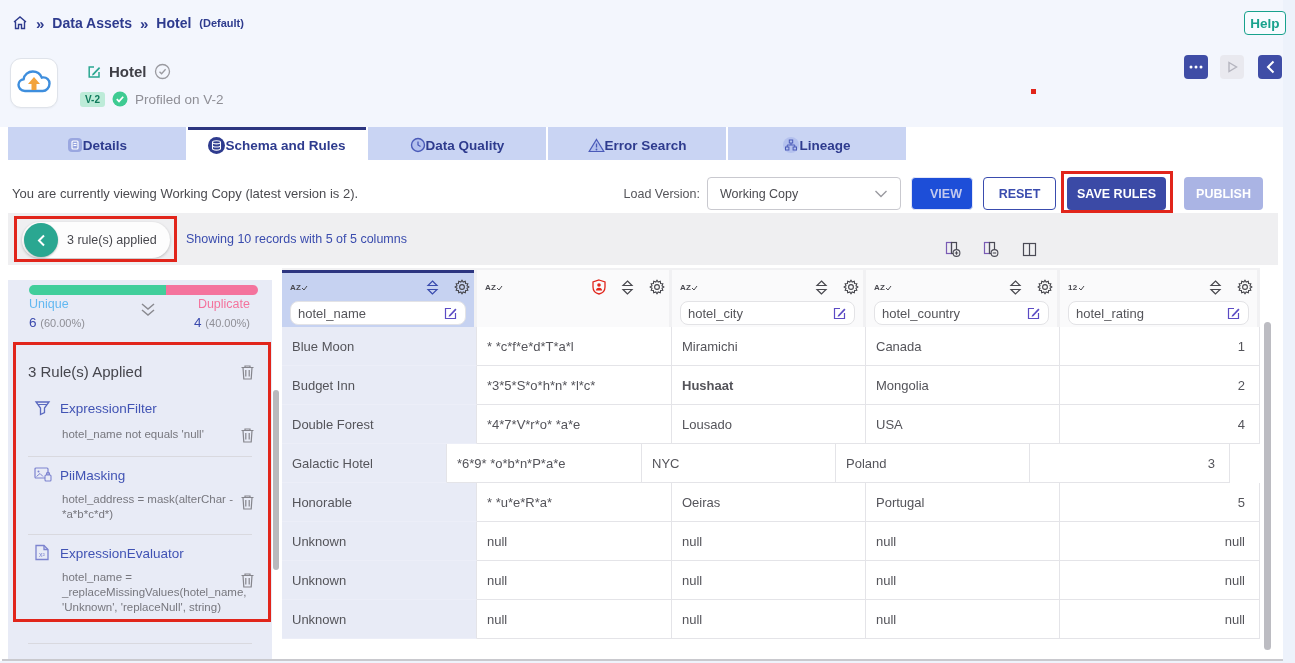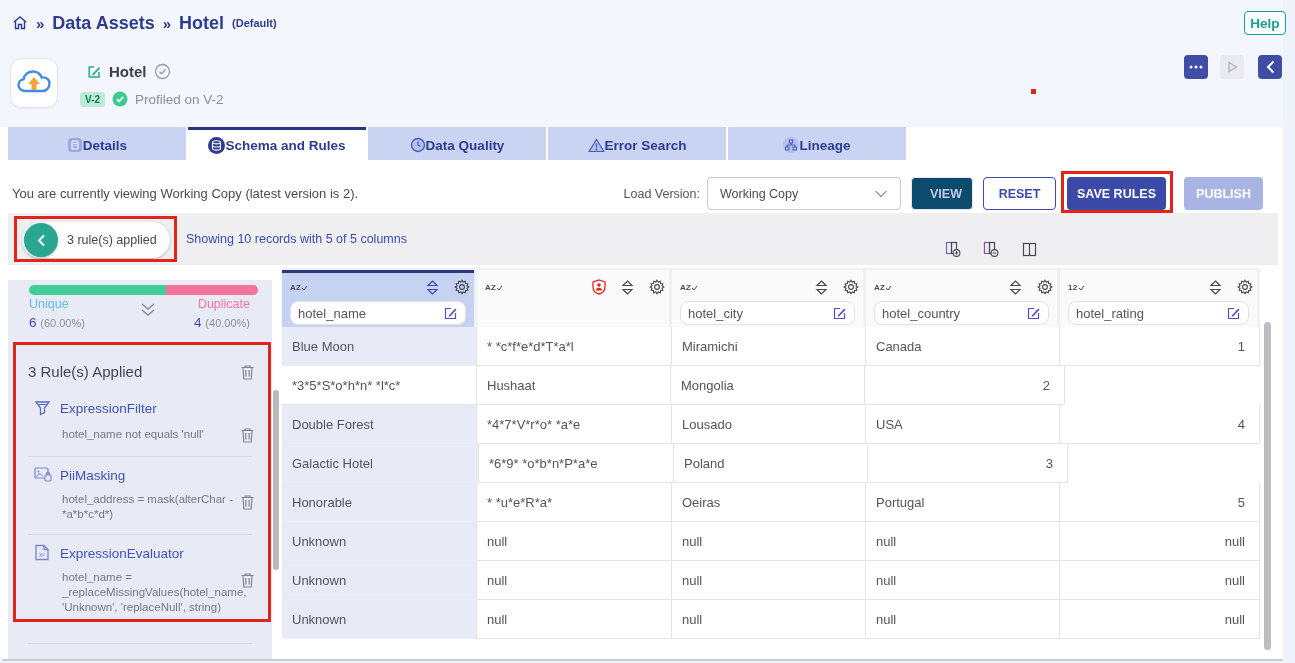--- a/index.html
+++ b/index.html
@@ -6,21 +6,21 @@
 body { font-family:"Liberation Sans", sans-serif; }
 .page { position:relative; width:1295px; height:663px; background:#ffffff; overflow:hidden; }
 .band-top { position:absolute; left:0; top:0; width:1295px; height:127px; background:#f3f6fd; }
 .right-strip { position:absolute; left:1283px; top:0; width:12px; height:663px; background:#edf2fb; }
 .bottom-line { position:absolute; left:2px; top:659px; width:1281px; height:2px; background:#c9c9ce; }
 .bottom-strip { position:absolute; left:0; top:661px; width:1283px; height:2px; background:#eef3fb; }
 
 
 .breadcrumb { position:absolute; left:12px; top:12px; height:22px; display:flex; align-items:center; gap:8px; color:#2e3b8e; }
 .crumb-sep { font-size:15px; font-weight:700; color:#2e3b8e; }
-.crumb { font-size:18px; font-weight:600; color:#2e3b8e; }
+.crumb { font-size:14px; font-weight:600; color:#2e3b8e; }
 .crumb.bold { font-weight:700; }
 .crumb-suffix { font-size:11px; font-weight:600; color:#2e3b8e; }
 .help-btn { position:absolute; left:1244px; top:11px; width:42px; height:24px; border:1.5px solid #18a28d; border-radius:4px; color:#18a28d; font-size:13.5px; font-weight:700; display:flex; align-items:center; justify-content:center; background:#f8fbff; }
 
 
 .logo-card { position:absolute; left:10px; top:58px; width:48px; height:50px; background:#fff; border:1px solid #dfe3ea; border-radius:11px; display:flex; align-items:center; justify-content:center; box-shadow:0 1px 2px rgba(0,0,0,0.04); }
 .title-row { position:absolute; left:86px; top:63px; display:flex; align-items:center; gap:7px; }
 .asset-title { font-size:15px; font-weight:700; color:#3f3f46; }
 .badge-row { position:absolute; left:80px; top:91px; display:flex; align-items:center; gap:7px; }
 .v-badge { background:#bdebd8; color:#0f7a5c; font-size:10px; font-weight:700; padding:2px 5px; border-radius:3px; }
@@ -36,21 +36,21 @@
 .tab { width:178px; height:33px; background:#c9d4f3; display:flex; align-items:center; justify-content:center; gap:0; border-top:3px solid transparent; }
 .tab.active { background:#ffffff; border-top:3px solid #2c3580; }
 .tab-label { font-size:13.5px; font-weight:600; color:#2e3b8e; }
 .tab-icon { display:flex; }
 
 
 .version-msg { position:absolute; left:12px; top:186px; font-size:13px; color:#4b4b50; }
 .loadv-label { position:absolute; left:600px; top:187px; width:100px; text-align:right; font-size:12.5px; color:#55555a; }
 .version-select { position:absolute; left:707px; top:177px; width:194px; height:33px; background:#fff; border:1px solid #c9c9cf; border-radius:4px; display:flex; align-items:center; justify-content:space-between; padding:0 12px; font-size:12.5px; color:#4b4b50; }
 .vbtn { position:absolute; top:177px; height:33px; border-radius:4px; font-size:12.5px; font-weight:700; display:flex; align-items:center; justify-content:center; }
-.vbtn.view { left:911px; width:62px; background:#0c4a6e; border:1px solid #e3e6f8; color:#c3c9ee;padding-left:8px; }
+.vbtn.view { left:911px; width:62px; background:#1d4ed8; border:1px solid #e3e6f8; color:#c3c9ee;padding-left:8px; }
 .vbtn.reset { left:983px; width:73px; background:#fff; border:1.5px solid #3a4cae; color:#3a4cae; }
 .vbtn.save { left:1067px; width:99px; background:#3b4aa6; color:#fff; }
 .vbtn.publish { left:1184px; width:79px; background:#aab4e4; color:#fff; }
 .red-rect-save { position:absolute; left:1061px; top:171px; width:112px; height:42px; border:3px solid #e1251b; }
 
 
 .toolbar { position:absolute; left:8px; top:213px; width:1270px; height:52px; background:#efeff1; }
 .red-rect-pill { position:absolute; left:6px; top:3px; width:163px; height:46px; border:3px solid #e1251b; }
 .rules-pill { position:absolute; left:14px; top:9px; width:148px; height:36px; background:#fdfdfd; border-radius:18px; box-shadow:0 1px 3px rgba(0,0,0,0.22); display:flex; align-items:center; }
 .pill-circle { position:absolute; left:2px; top:1px; width:34px; height:34px; border-radius:50%; background:#2aa791; display:flex; align-items:center; justify-content:center; box-shadow:0 1px 2px rgba(0,0,0,0.25); }
@@ -490,35 +490,37 @@
       </div>
     <div class="tbody" id="tbody">
         <div class="trow">
           <div class="tcell first" style="width: 195px;">Blue Moon</div>
           <div class="tcell" style="width: 195px;">* *c*f*e*d*T*a*l</div>
           <div class="tcell" style="width: 194px;">Miramichi</div>
           <div class="tcell" style="width: 194px;">Canada</div>
           <div class="tcell num" style="width: 200px;">1</div>
         </div>
         <div class="trow">
+          <div class="tcell first" style="width: 195px;">Budget Inn</div>
           <div class="tcell" style="width: 195px;">*3*5*S*o*h*n* *l*c*</div>
-          <div class="tcell" style="width: 194px;">Hushaat</div>
+          <div class="tcell" style="width: 194px; font-weight: bold;">Hushaat</div>
           <div class="tcell" style="width: 194px;">Mongolia</div>
           <div class="tcell num" style="width: 200px;">2</div>
         </div>
         <div class="trow">
           <div class="tcell first" style="width: 195px;">Double Forest</div>
           <div class="tcell" style="width: 195px;">*4*7*V*r*o* *a*e</div>
           <div class="tcell" style="width: 194px;">Lousado</div>
           <div class="tcell" style="width: 194px;">USA</div>
           <div class="tcell num" style="width: 200px;">4</div>
         </div>
         <div class="trow">
-          <div class="tcell first" style="width: 197px;">Galactic Hotel</div>
+          <div class="tcell first" style="width: 165px;">Galactic Hotel</div>
           <div class="tcell" style="width: 195px;">*6*9* *o*b*n*P*a*e</div>
+          <div class="tcell" style="width: 194px;">NYC</div>
           <div class="tcell" style="width: 194px;">Poland</div>
           <div class="tcell num" style="width: 200px;">3</div>
         </div>
         <div class="trow">
           <div class="tcell first" style="width: 195px;">Honorable</div>
           <div class="tcell" style="width: 195px;">* *u*e*R*a*</div>
           <div class="tcell" style="width: 194px;">Oeiras</div>
           <div class="tcell" style="width: 194px;">Portugal</div>
           <div class="tcell num" style="width: 200px;">5</div>
         </div>

